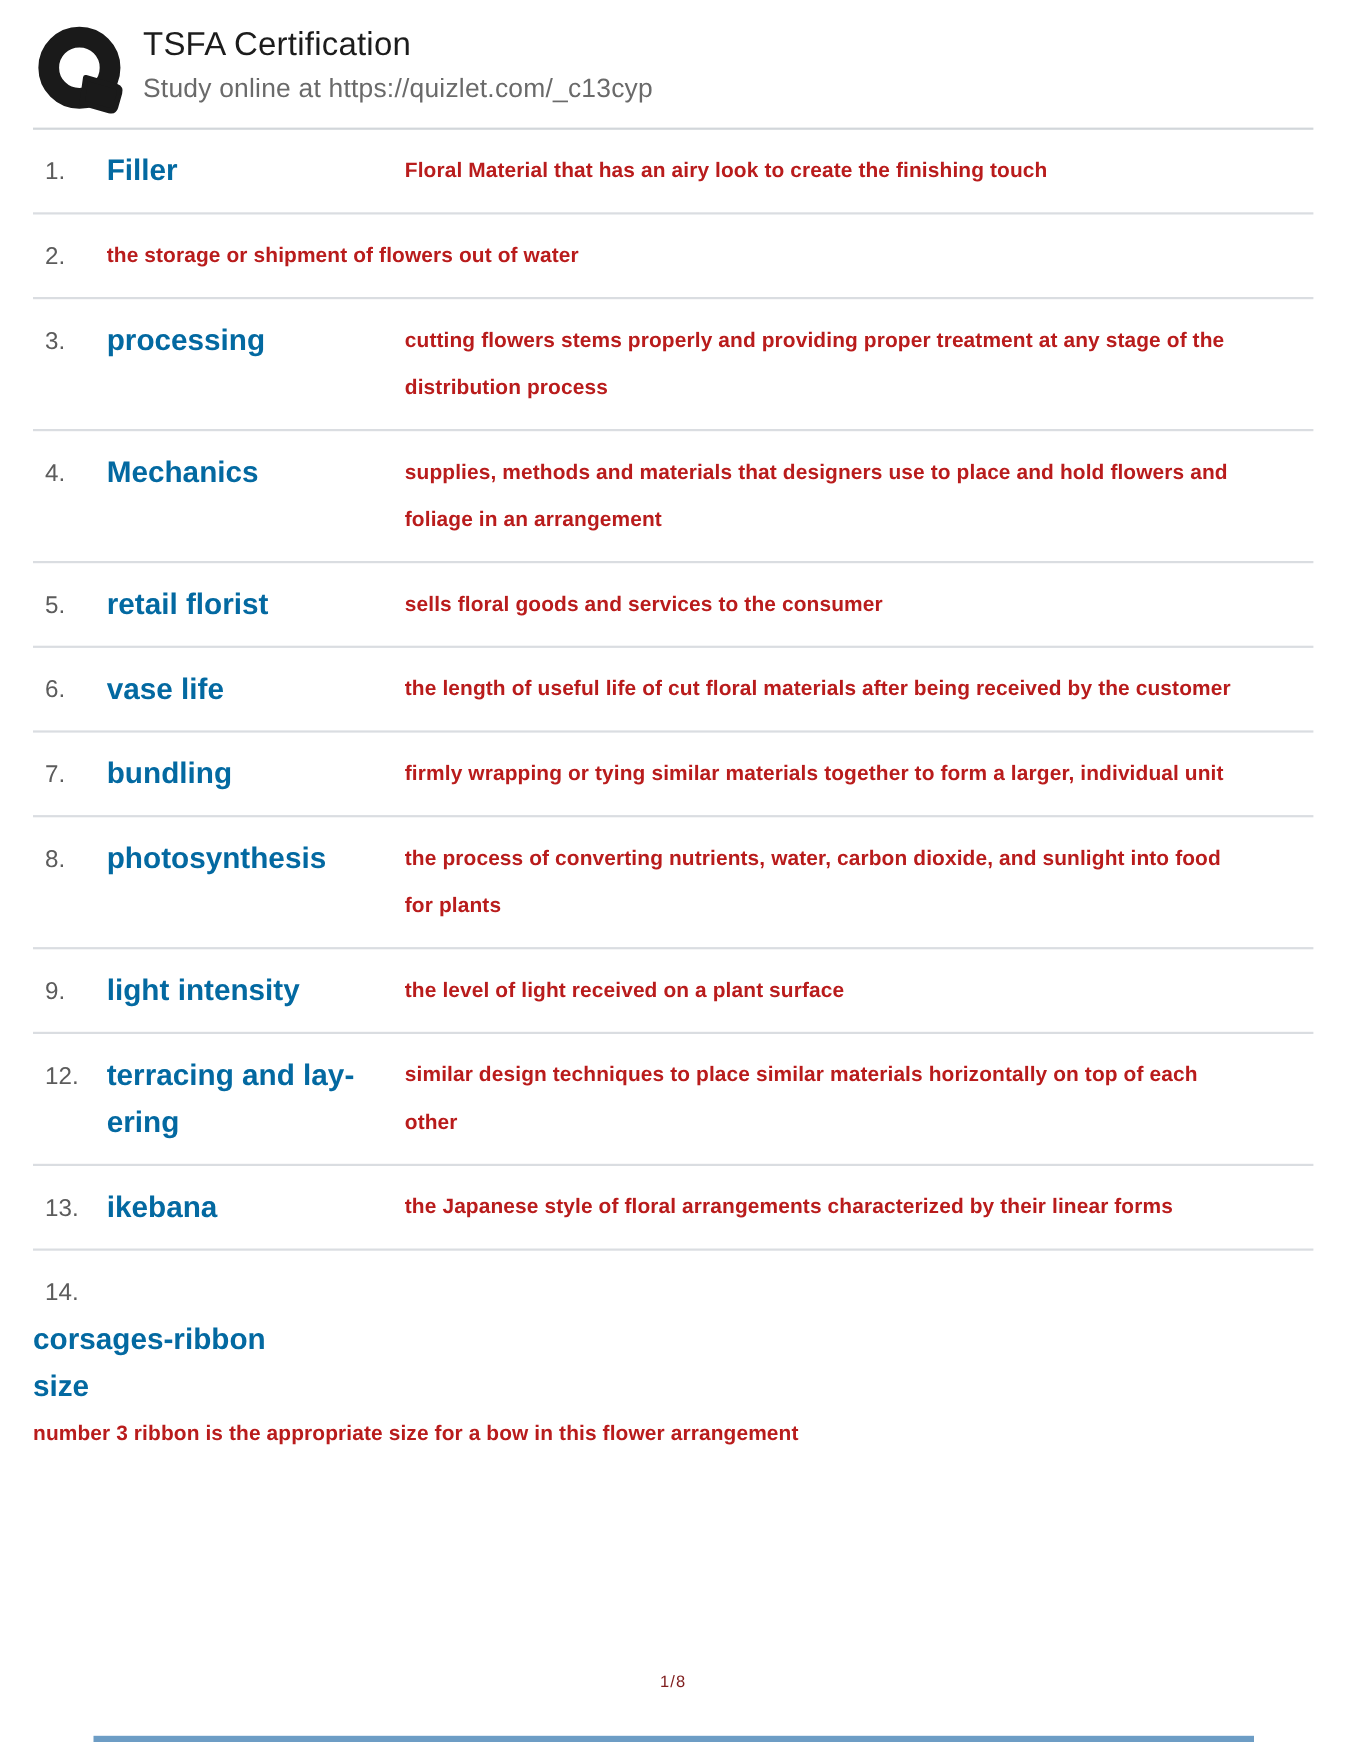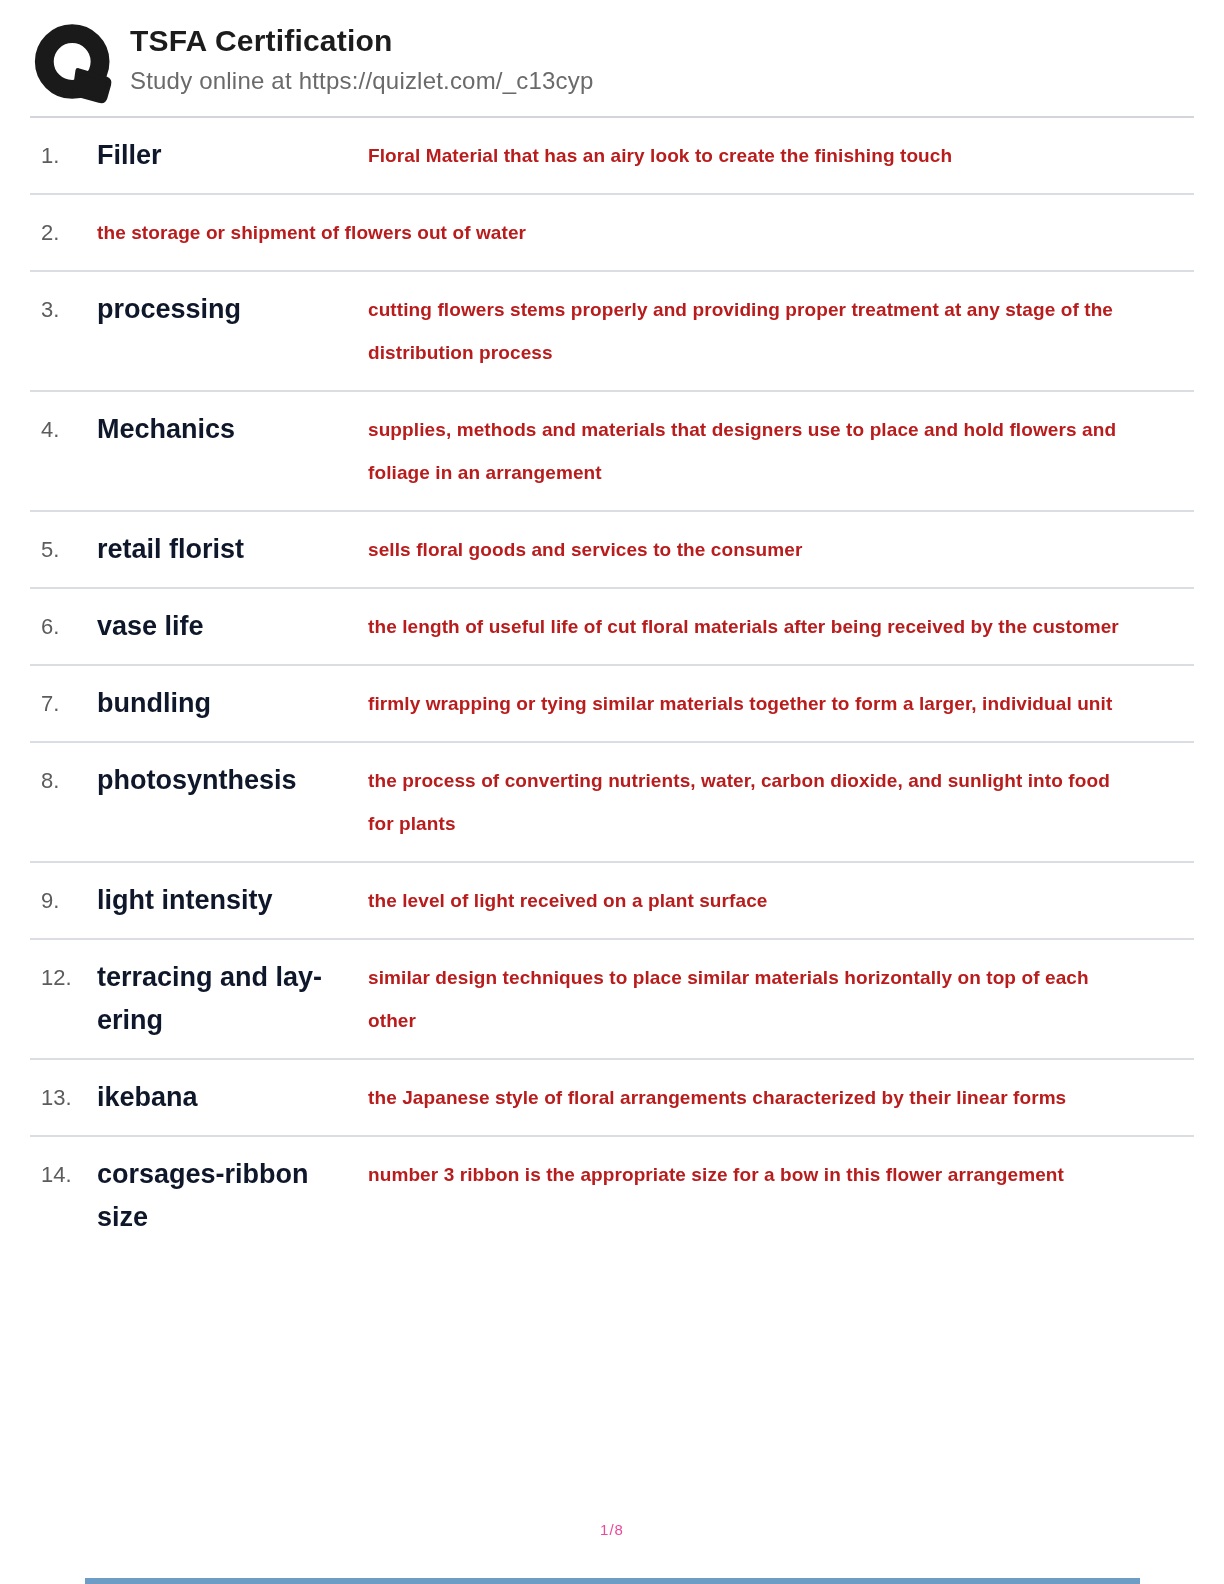--- a/index.html
+++ b/index.html
@@ -27,57 +27,57 @@
   }
   .logo {
     width: 82px;
     height: 84px;
     flex: none;
     margin-left: 2px;
   }
   .htext { margin-left: 16px; }
   .title {
     font-size: 30px;
-    font-weight: bold;
+    font-weight: normal;
     color: #1c1c1c;
     margin: 2px 0 0 0;
     letter-spacing: 0.2px;
   }
   .subtitle {
     font-size: 24px;
     color: #6a6a6a;
     margin-top: 9px;
     letter-spacing: 0.2px;
   }
   
   .list { margin: 0 30px; }
   .row {
     display: flex;
     align-items: flex-start;
     padding: 16px 0;
     border-bottom: 2px solid #dadde1;
   }
-  .row:last-child { border-bottom: none; }
+  .row:last-child { border-bottom: none; flex-direction: column; }
   .num {
     flex: none;
     width: 67px;
     box-sizing: border-box;
     padding-left: 11px;
     font-size: 22px;
     color: #5c5c5c;
     line-height: 43px;
   }
   .term {
     flex: none;
     width: 271px;
     box-sizing: border-box;
     padding-right: 14px;
     font-size: 27px;
     font-weight: bold;
-    color: #0f172a;
+    color: #0369a1;
     line-height: 43px;
     white-space: pre-line;
   }
   .def {
     flex: 1;
     max-width: 822px;
     font-size: 19px;
     font-weight: 700;
     color: #b91c1c;
     line-height: 43px;
@@ -85,21 +85,21 @@
     white-space: pre-line;
   }
   
   .footer {
     position: absolute;
     bottom: 46px;
     left: 0;
     width: 100%;
     text-align: center;
     font-size: 15px;
-    color: #ec4899;
+    color: #7f1d1d;
     letter-spacing: 1px;
   }
   .bottom-bar {
     position: absolute;
     bottom: 0;
     left: 85px;
     width: 1055px;
     height: 6px;
   }
 </style>

